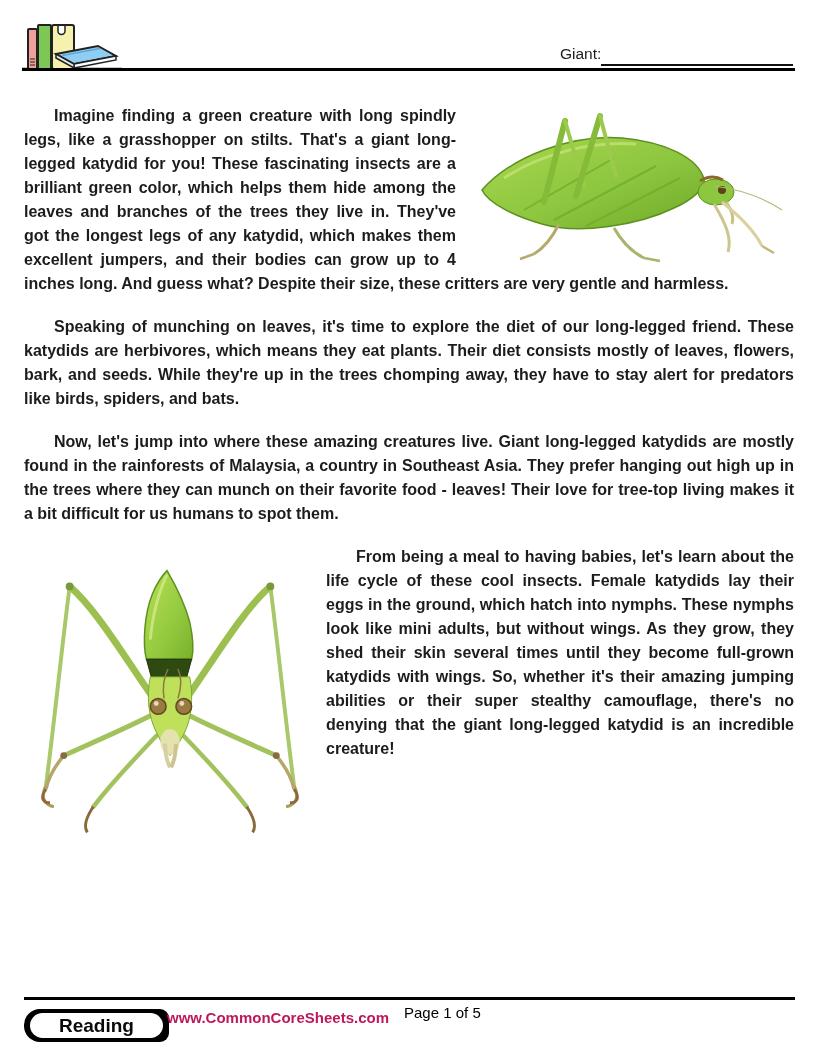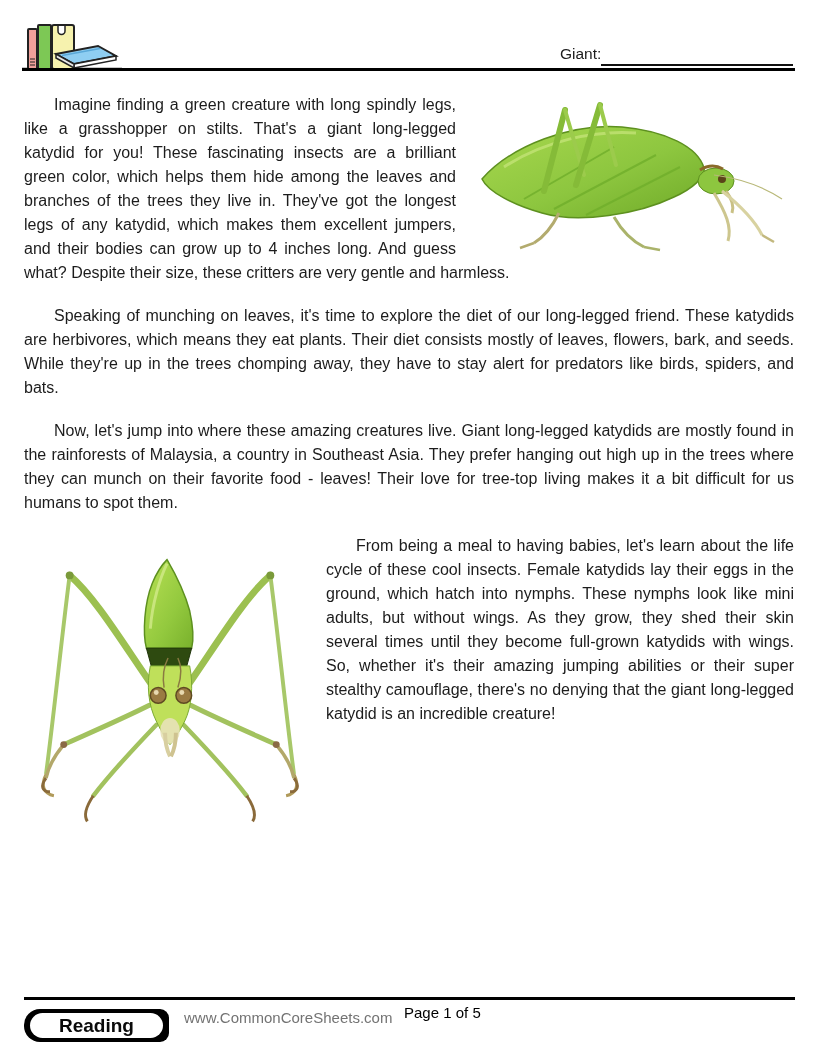--- a/index.html
+++ b/index.html
@@ -7,21 +7,21 @@
     position:relative; width:816px; height:1056px; background:#fff;
     font-family:"Liberation Sans", sans-serif; color:#1c1c1c; overflow:hidden;
   }
   
   .logo { position:absolute; left:20px; top:8px; width:104px; height:64px; }
   .doc-title { position:absolute; left:213px; top:43px; font-size:17px; font-weight:500; letter-spacing:0.2px; white-space:nowrap; }
   .name-label { position:absolute; left:560px; top:45px; font-size:15.5px; }
   .name-line { position:absolute; left:601px; top:64px; width:192px; border-top:2px solid #111; }
   .header-rule { position:absolute; left:22px; top:68px; width:773px; height:3px; background:#000; }
   
-  .article { position:absolute; left:24px; top:93px; width:770px; }
+  .article { position:absolute; left:24px; top:104px; width:770px;font-weight:bold; }
   .para {
     margin:0 0 19px 0; font-size:16px; line-height:24px;
     text-align:justify; text-indent:30px; color:#1c1c1c;
   }
   .para:last-child { margin-bottom:16px; }
   .img-float { text-indent:0; }
   .img-float.right { float:right; width:330px; height:160px; margin:2px 0 6px 8px; }
   .img-float.left  { float:left;  width:292px; height:305px; margin:4px 10px 0 0; }
   .img-float svg { display:block; width:100%; height:100%; }
   
@@ -29,21 +29,21 @@
   .badge {
     position:absolute; left:24px; top:1009px; width:145px; height:33px;
     background:#000; border-radius:16px 9px 9px 16px;
     display:flex; align-items:center; justify-content:center;
   }
   .badge-inner {
     width:133px; height:25px; background:#fff; border-radius:13px;
     display:flex; align-items:center; justify-content:center;
     font-size:19px; font-weight:bold; color:#0a0a0a;
   }
-  .site { position:absolute; left:184px; top:1009px; font-size:15px; color:#737373; }
+  .site { position:absolute; left:167px; top:1009px; font-size:15px; color:#be185d;font-weight:bold; }
   .page-info { position:absolute; left:404px; top:1004px; font-size:15px; color:#000000; }
 </style>
 </head>
 <body>
 
 <div class="page">
 
   <div class="logo">
     <svg viewBox="0 0 104 64" xmlns="http://www.w3.org/2000/svg">
       <line x1="2" y1="61" x2="102" y2="61" stroke="#222" stroke-width="2.5"></line>

